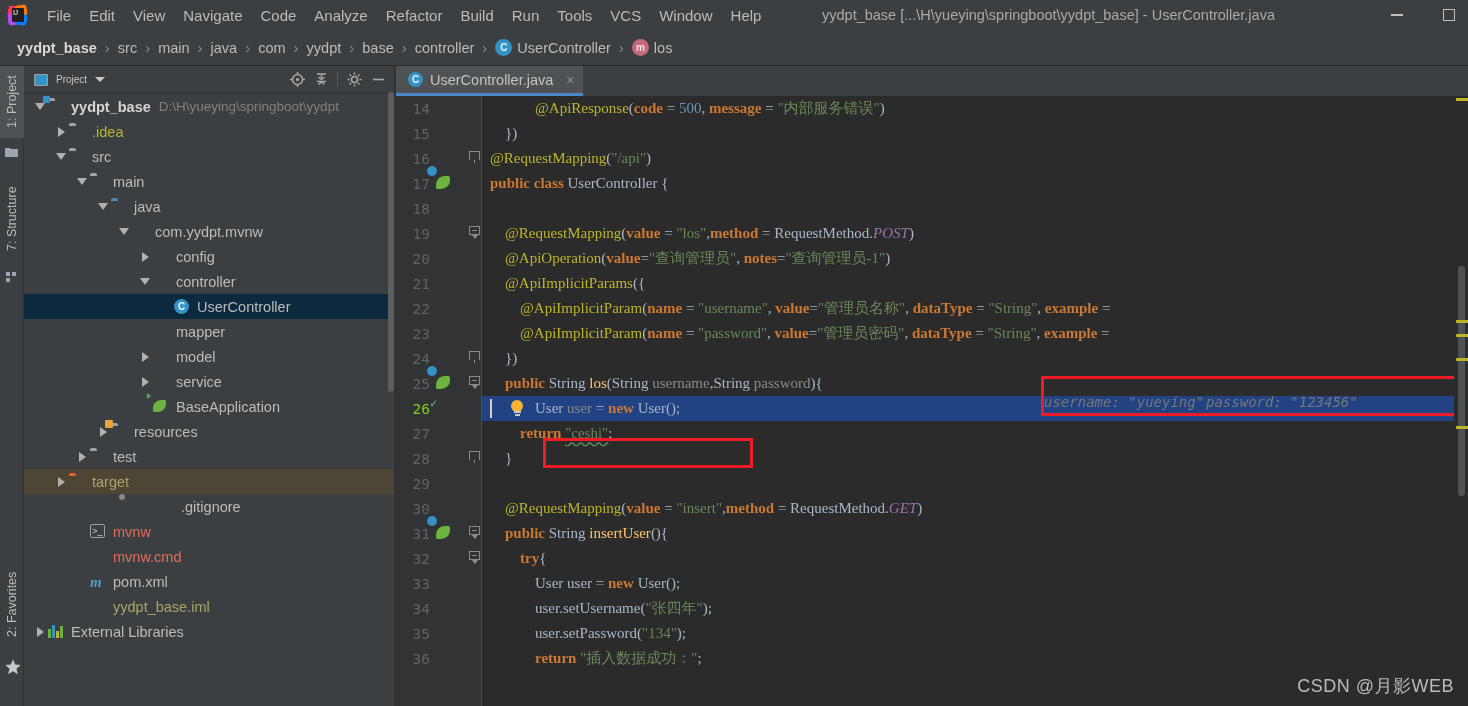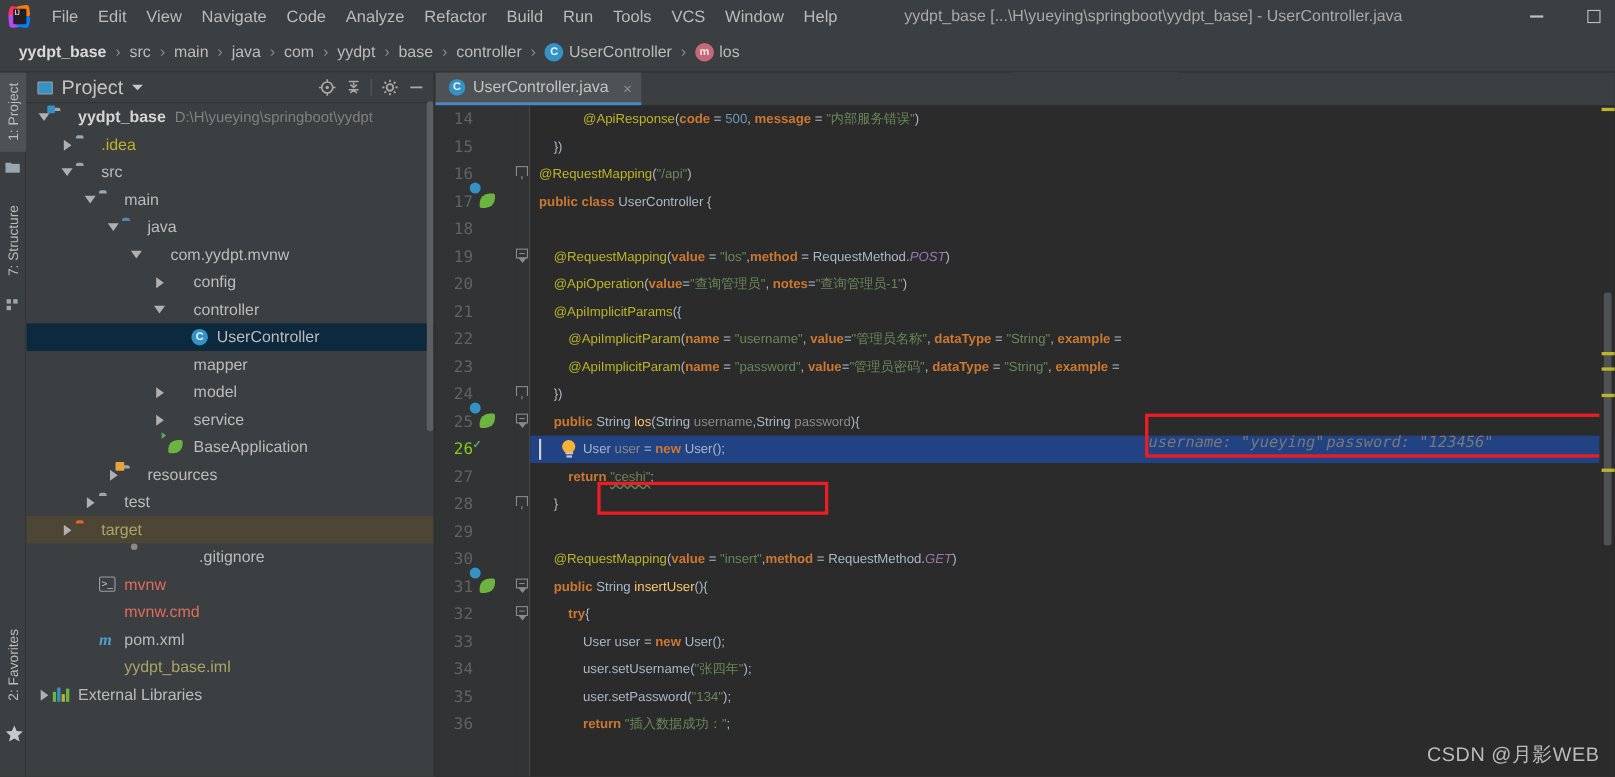--- a/index.html
+++ b/index.html
@@ -124,21 +124,21 @@
 
   
   .project-panel {
     position: absolute; left: 24px; top: 66px; width: 371px; height: 640px;
     background: #3c3f41;
   }
   .pp-header {
     height: 28px; display: flex; align-items: center; padding: 0 6px 0 10px;
     border-bottom: 1px solid #2f3133; background: #3c3f41;
   }
-  .pp-title { color: #c4c4c4; font-size: 18px; margin-left: 8px; }
+  .pp-title { color: #c4c4c4; font-size: 10px; margin-left: 8px; }
   .pp-box { width: 14px; height: 12px; border: 1.6px solid #9aa0a6; background: #3592c4; border-radius: 1px; }
   .pp-actions { margin-left: auto; display: flex; align-items: center; gap: 2px; }
   .pp-act { width: 22px; height: 22px; display: flex; align-items: center; justify-content: center; color: #a8a8a8; font-size: 14px; }
 
   .tree { position: relative; background: #3c3f41; height: 610px; overflow: hidden; }
   .trow {
     height: 25px; display: flex; align-items: center; white-space: nowrap;
     font-size: 14.5px; color: #bbbbbb; padding-right: 4px;
   }
   .trow.sel { background: #0d293e; }
@@ -215,21 +215,21 @@
   .fold-top::after { content:""; position: absolute; left: 4px; top: 8px; width: 1px; height: 3px; background: #8a8a8a; }
   .fold-arrow { position: absolute; left: 1px; top: 5px; width: 11px; height: 14px; }
   .fold-arrow .bx { position: absolute; left: 0; top: 0; width: 11px; height: 9px; border: 1px solid #8a8a8a; }
   .fold-arrow .bx::after { content:""; position: absolute; left: 2px; top: 3px; width: 5px; height: 1px; background: #8a8a8a; }
   .fold-arrow .tip { position: absolute; left: 2px; top: 8px; width: 0; height: 0; border-left: 4px solid transparent; border-right: 4px solid transparent; border-top: 5px solid transparent; }
   .fold-arrow .tip::after { content:""; position: absolute; left: -4px; top: -5px; width:0; height:0; border-left: 4px solid transparent; border-right: 4px solid transparent; border-top: 5px solid #8a8a8a; }
 
   .code { position: relative; flex: 1; background: #2b2b2b; overflow: hidden; }
   .cline {
     height: 25px; line-height: 25px; white-space: pre;
-    font-family: Liberation Sans, sans-serif; font-size: 12px;
+    font-family: Liberation Serif, serif; font-size: 15px;
     color: #a9b7c6; padding-left: 8px; position: relative;
   }
   .cline.hl { background: #214283; }
   .k { color: #cc7832; font-weight: bold; }
   .ann { color: #bbb529; }
   .str { color: #6a8759; }
   .num { color: #6897bb; }
   .id { color: #a9b7c6; }
   .ital { font-style: italic; color: #9876aa; }
   .param { color: #8a8a8a; }

